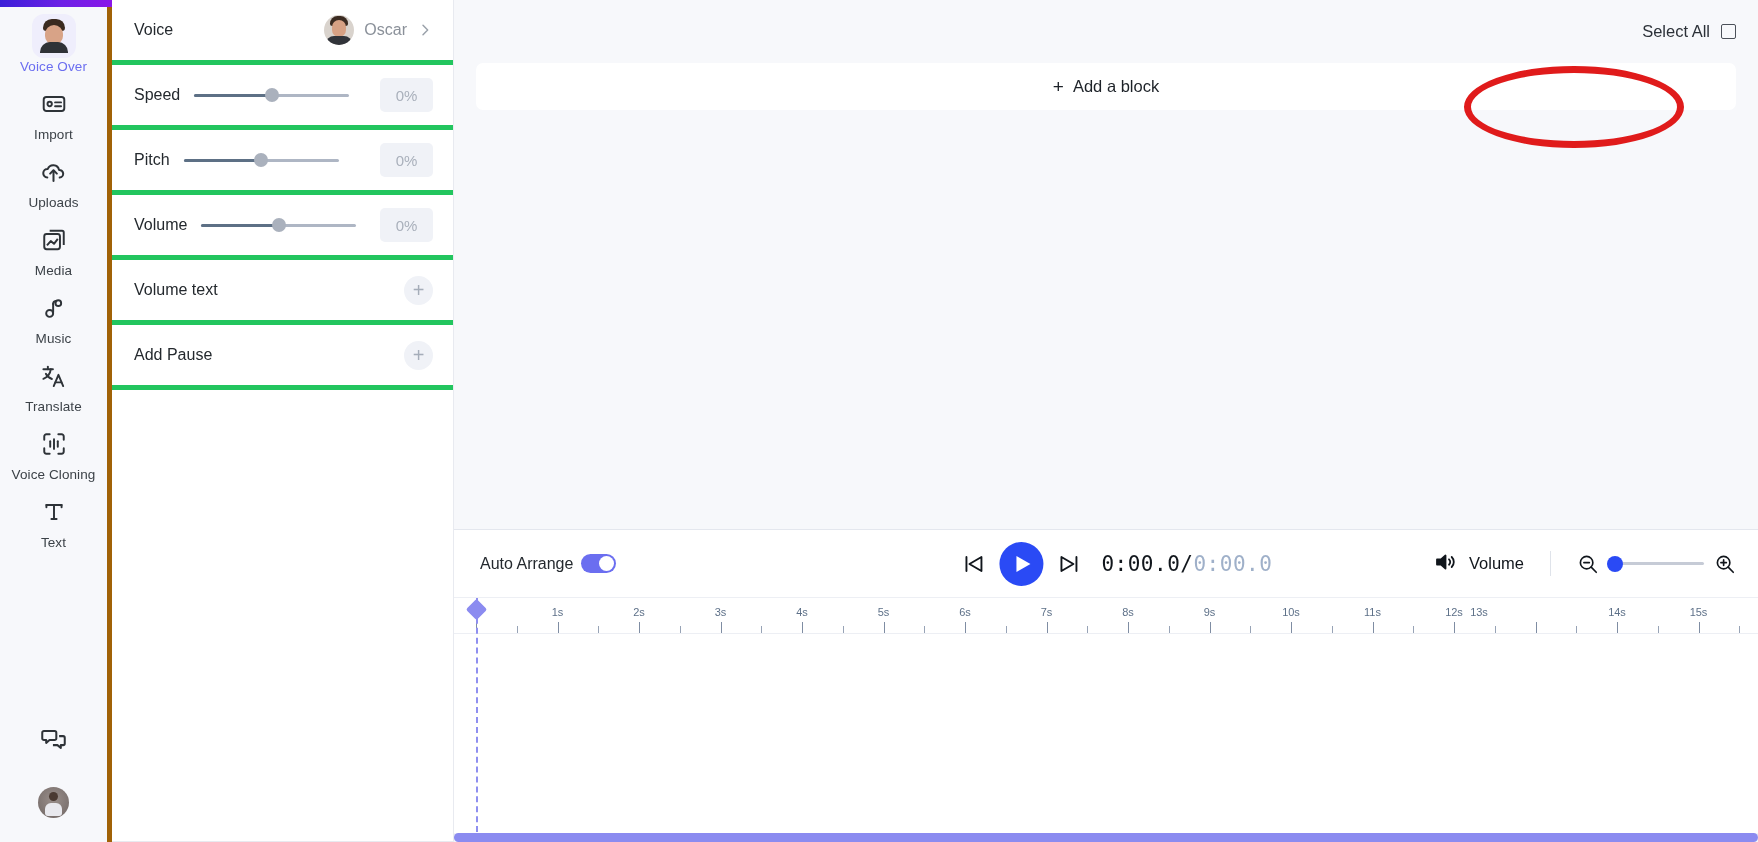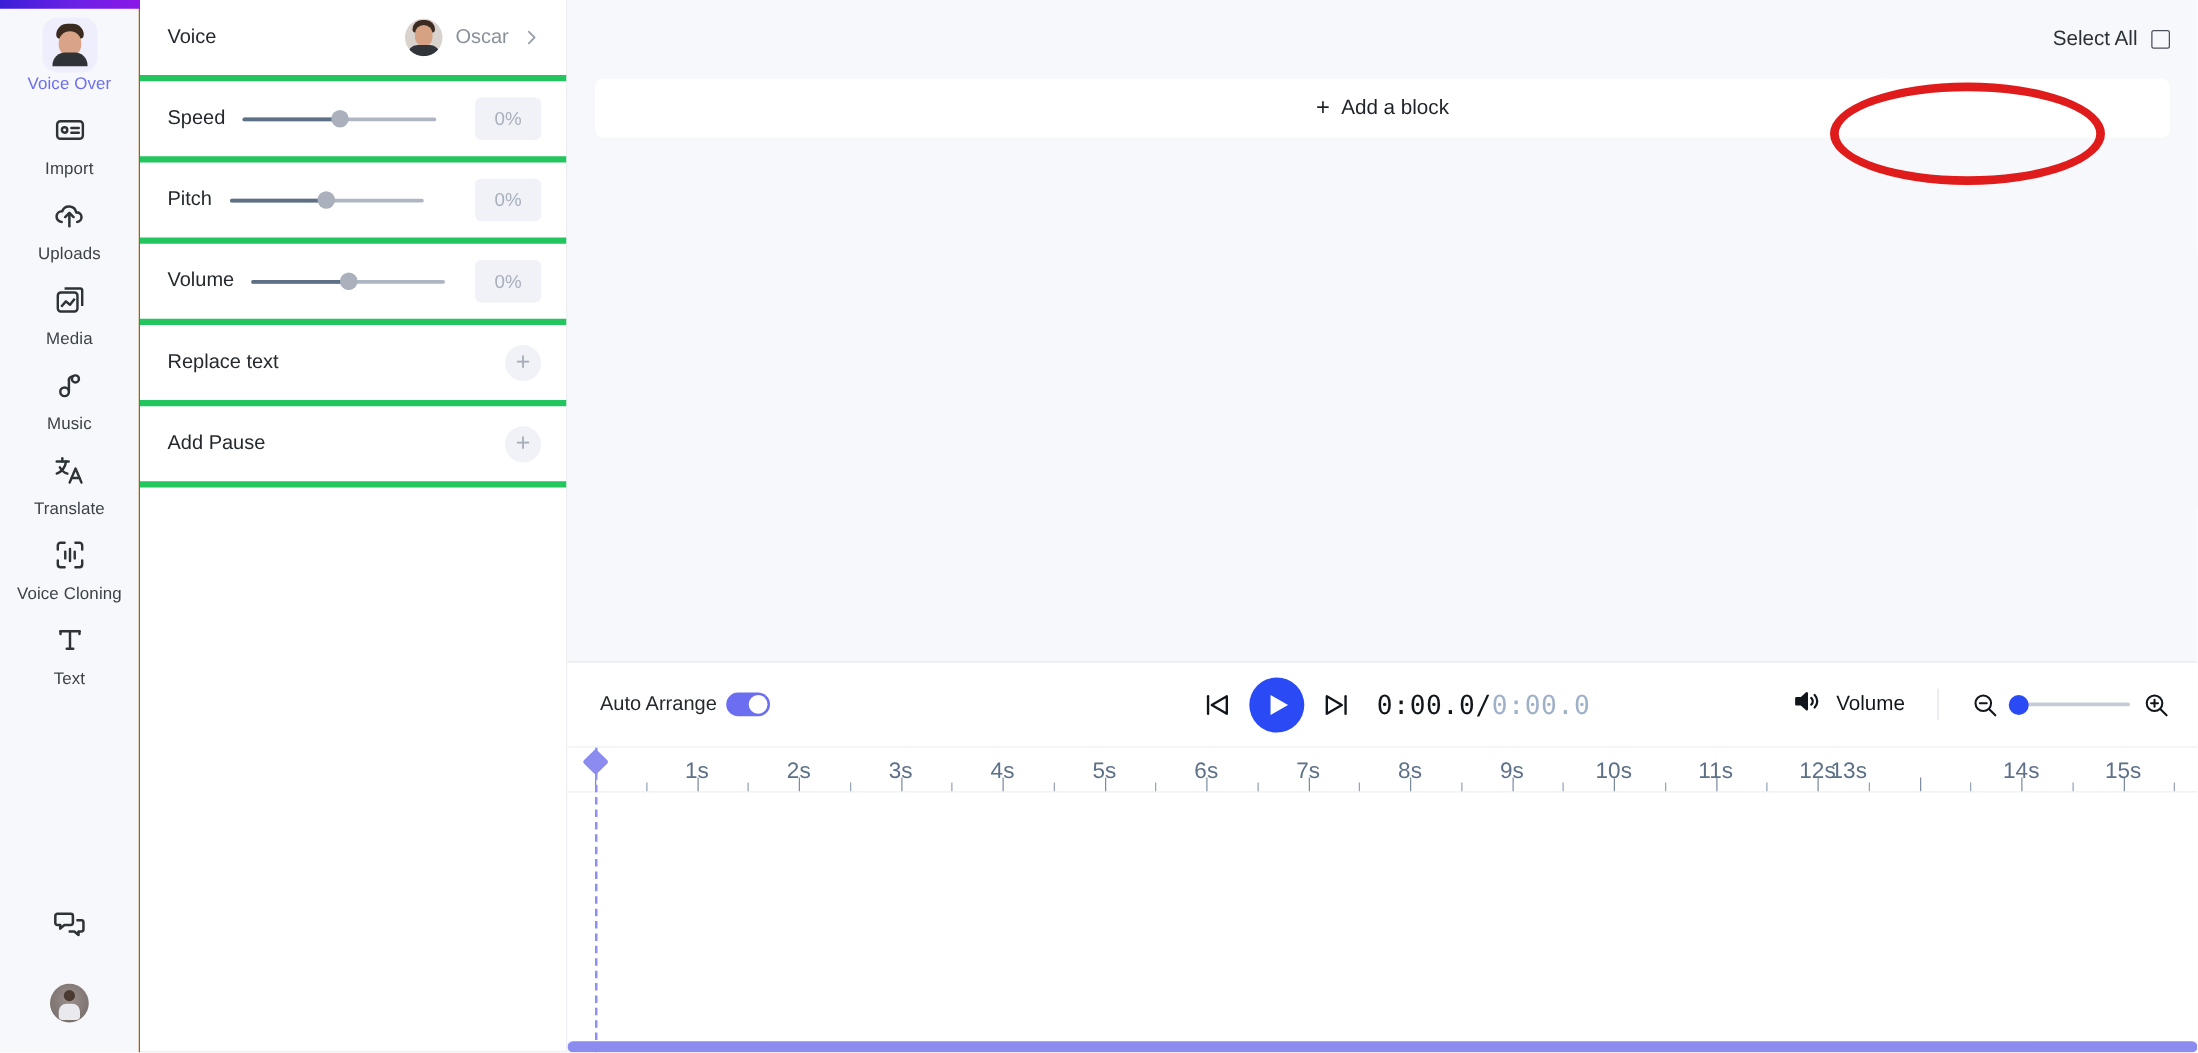--- a/index.html
+++ b/index.html
@@ -16,21 +16,21 @@
     position: absolute; top: 0; left: 0;
     width: 112px; height: 7px;
     background: linear-gradient(90deg, #3b1fd8 0%, #6d20e6 55%, #8a17e8 100%);
     z-index: 50;
   }
 
   
   .rail {
     width: 112px; flex: 0 0 112px;
     background: #f7f8fb;
-    border-right: 1px solid #a16207;
+    border-right: 5px solid #a16207;
     padding-top: 10px;
     display: flex; flex-direction: column; align-items: center;
     position: relative; z-index: 20;
   }
   .rail-item {
     width: 112px;
     display: flex; flex-direction: column; align-items: center;
     padding: 6px 0 4px 0;
     cursor: pointer;
     user-select: none;
@@ -247,21 +247,21 @@
   }
   .ruler {
     position: relative; height: 36px;
     border-bottom: 1px solid #edeff4;
   }
   .tick { position: absolute; bottom: 0; width: 1px; background: #7f8da3; }
   .tick.maj { height: 11px; }
   .tick.min { height: 7px; background:#97a3b6; }
   .tick-label {
     position: absolute; top: 8px;
-    font-size: 18px; color: #5d7088;
+    font-size: 11px; color: #5d7088;
     transform: translateX(-50%);
     white-space: nowrap;
   }
   .playhead-line {
     position: absolute; top: 0; bottom: 0; width: 0;
     border-left: 2px dashed #8f8ff0;
   }
   .playhead-diamond {
     position: absolute; width: 15px; height: 15px;
     background: #8b8bf0; transform: rotate(45deg); border-radius: 2px;
@@ -446,21 +446,21 @@
       <div class="slider-wrap">
         <div class="track">
             <div class="fill"></div>
             <div class="knob"></div>
           </div>
       </div>
       <div class="val-box">0%</div>
     </div>
 
     <div class="prop-row">
-      <span class="prop-label">Replace text</span>
+      <span class="prop-label">Volume text</span>
       <div class="plus-btn">+</div>
     </div>
 
     <div class="prop-row">
       <span class="prop-label">Add Pause</span>
       <div class="plus-btn">+</div>
     </div>
 
     <div class="props-filler"></div>
   </aside>

